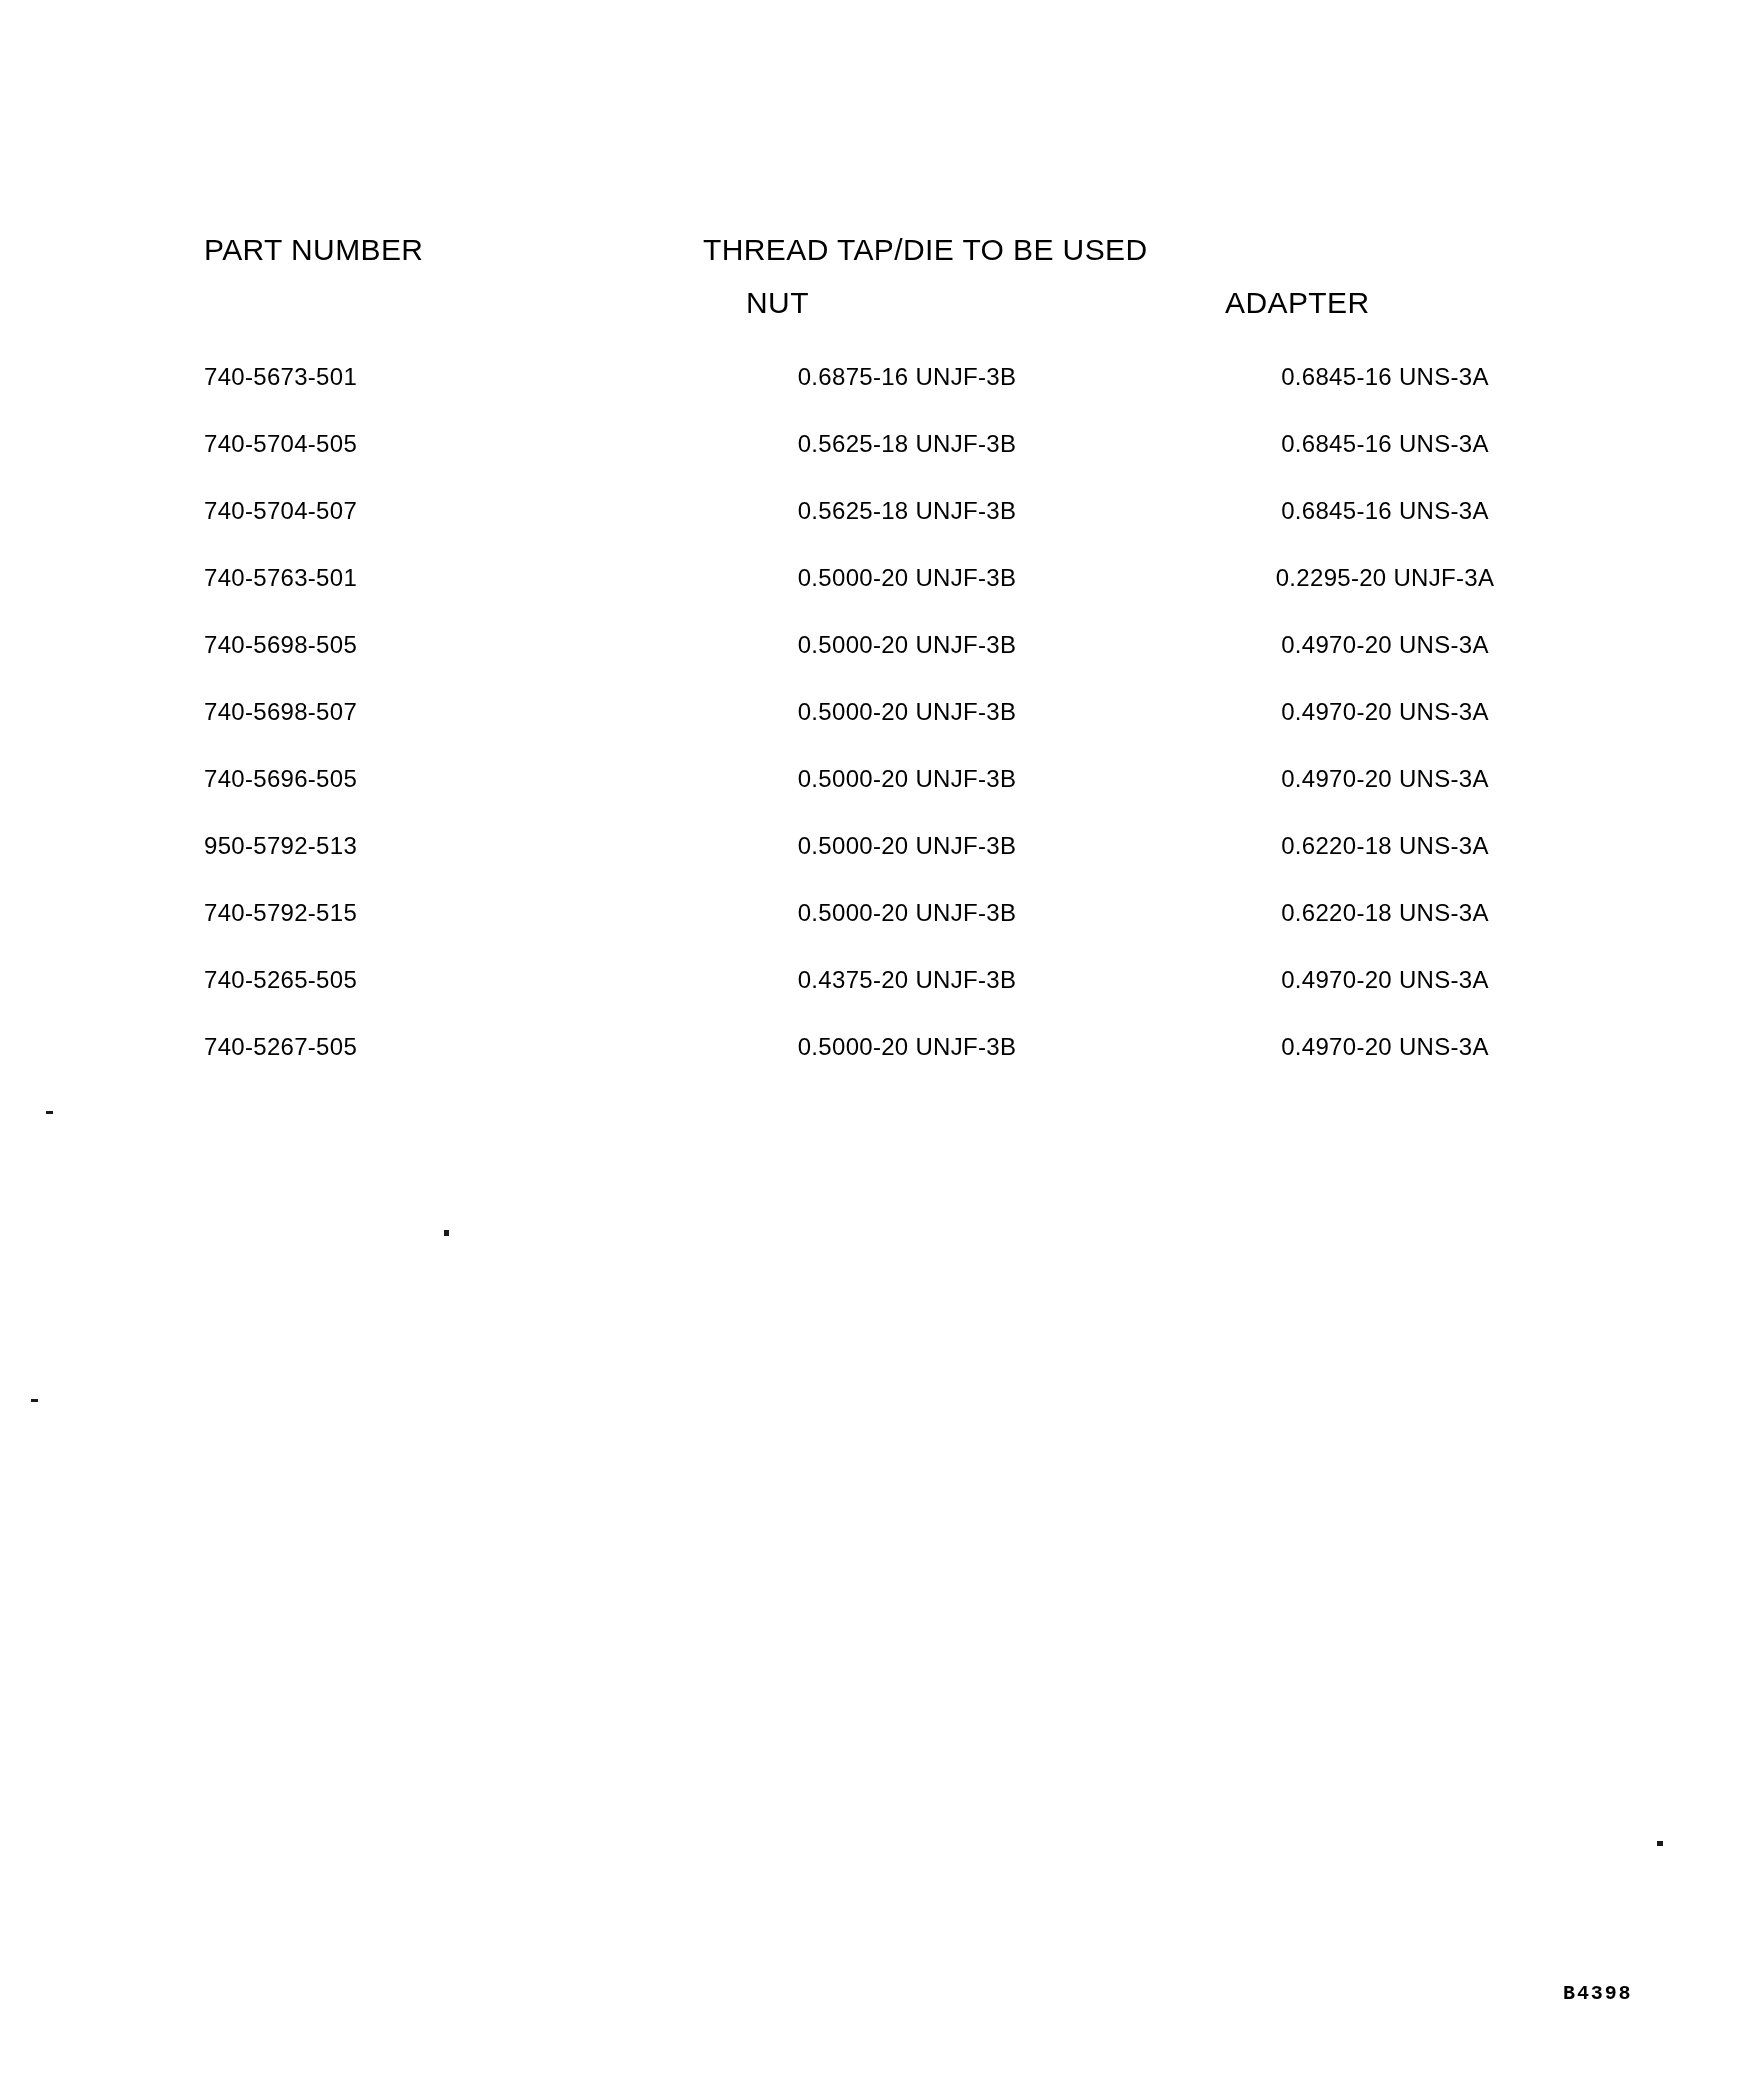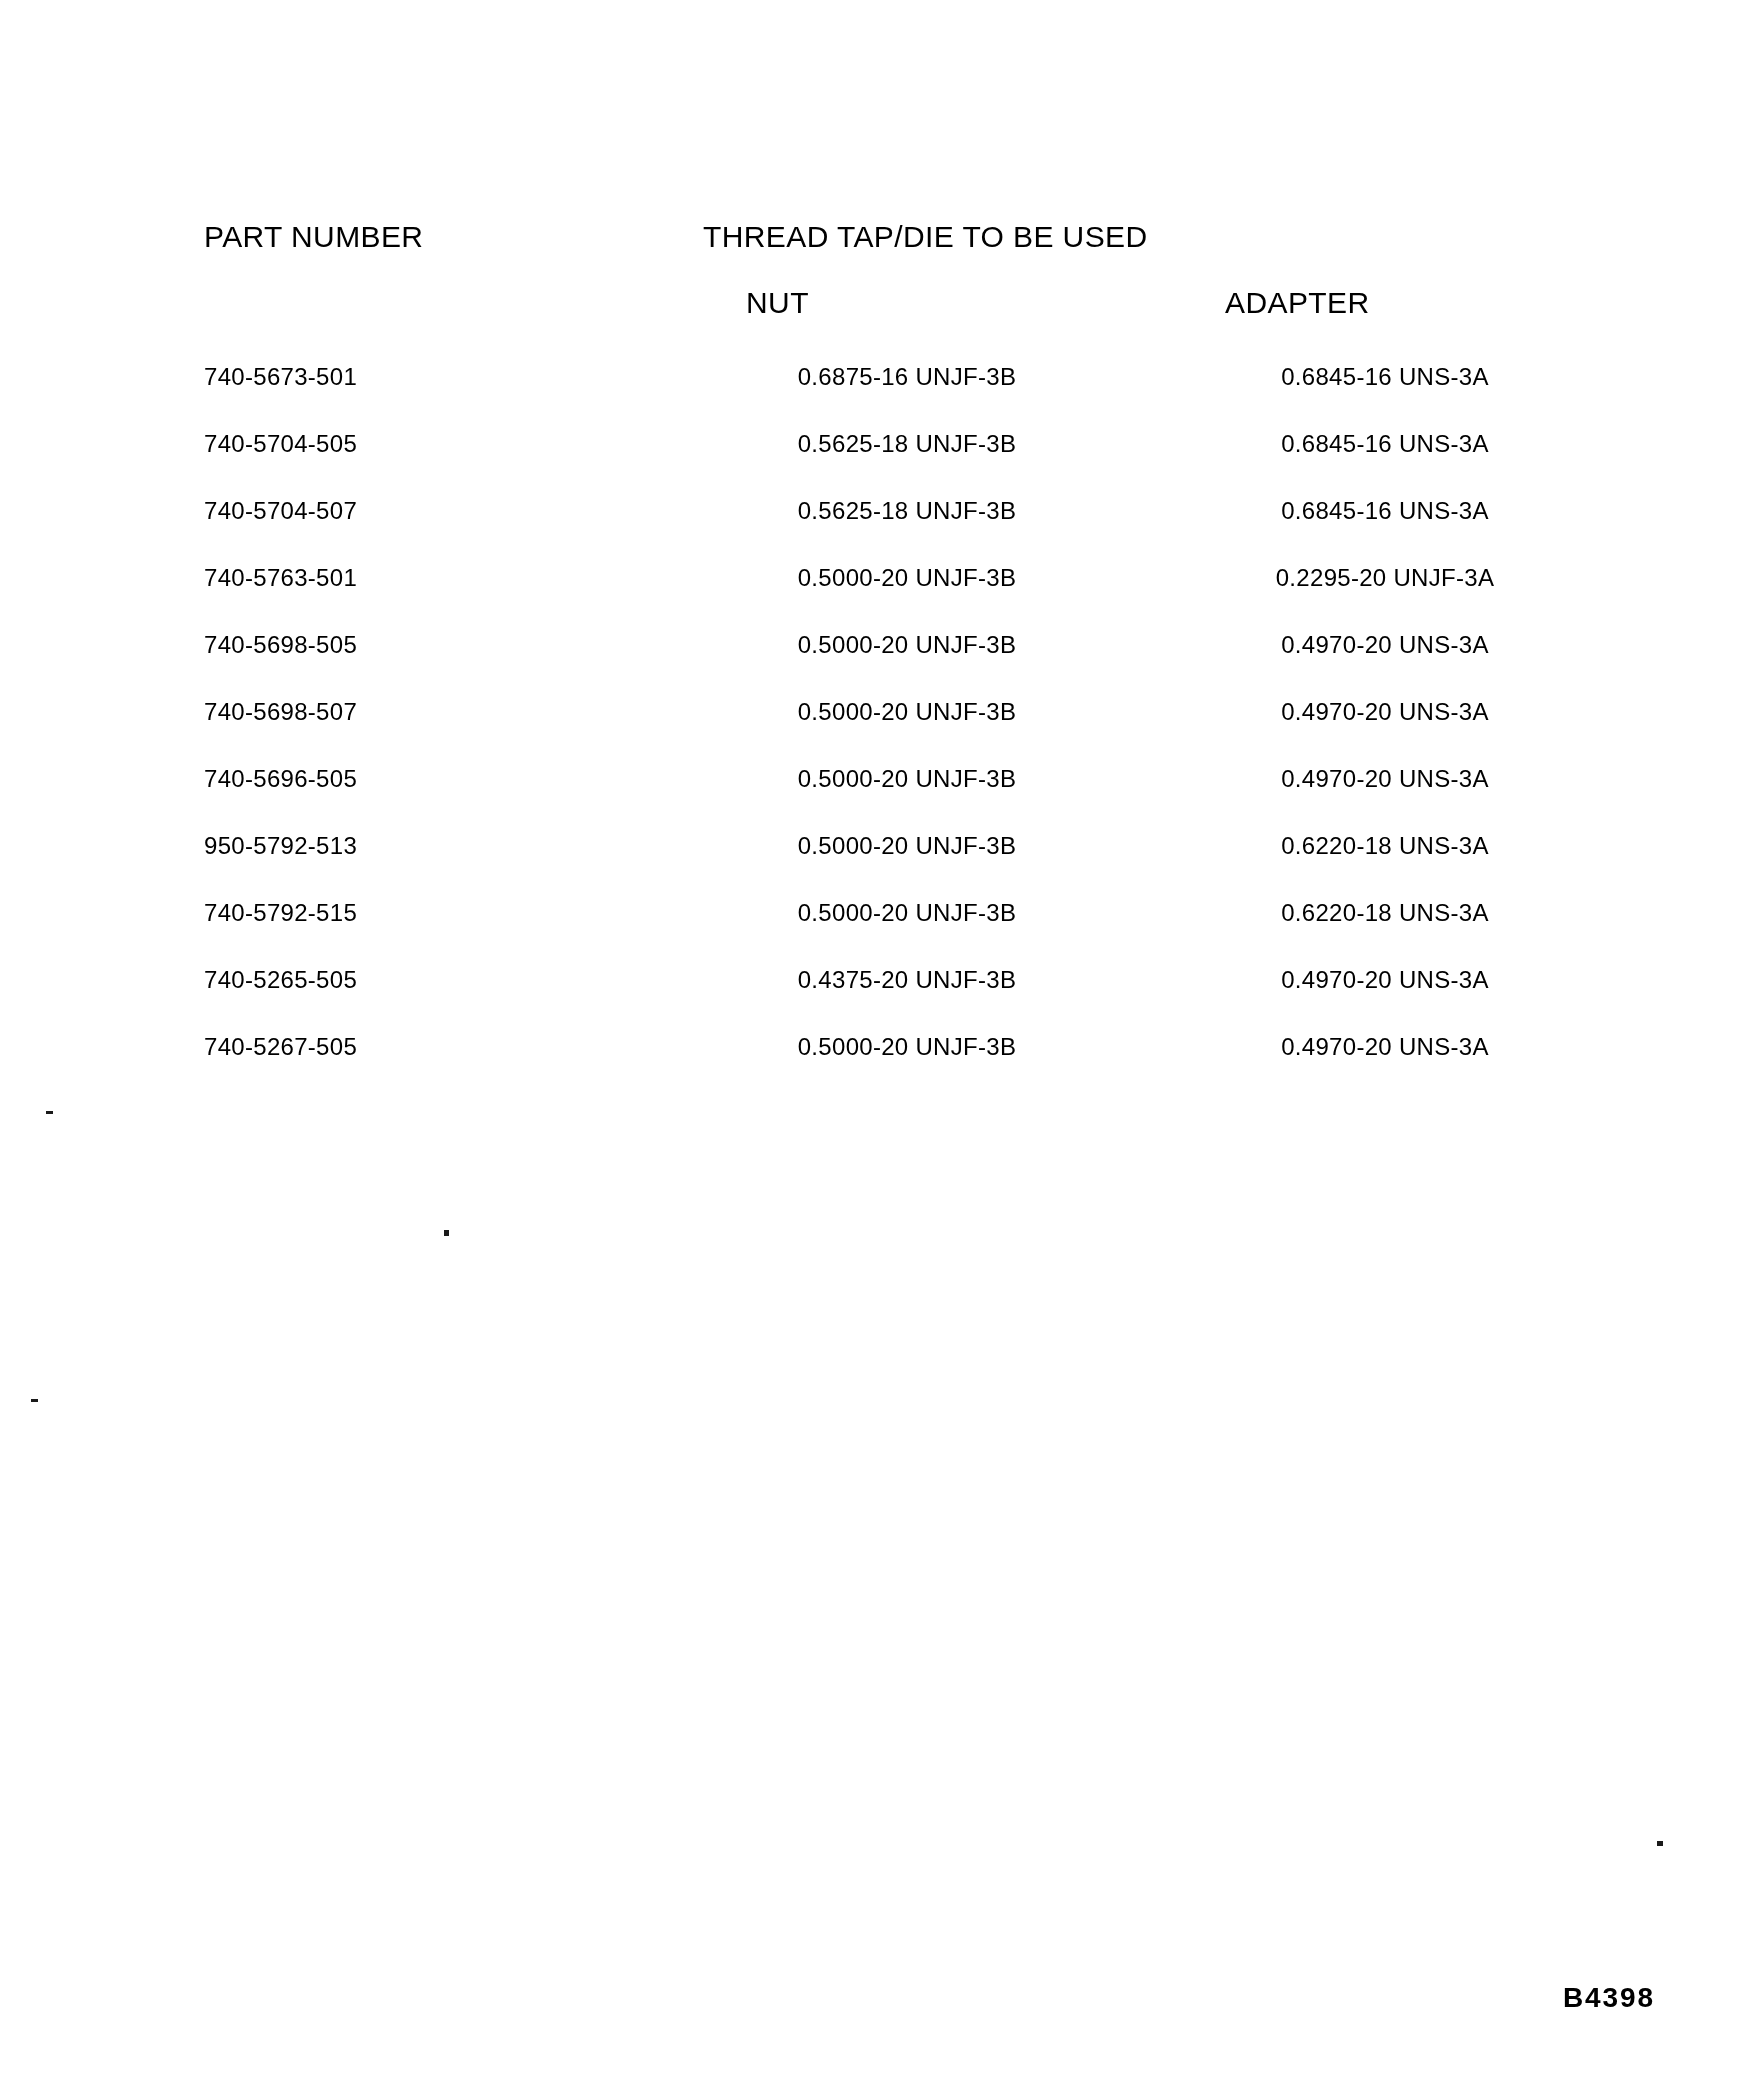--- a/index.html
+++ b/index.html
@@ -21,20 +21,21 @@
   }
 
   
   .hdr {
     position: absolute;
     font-size: 30px;
     font-weight: 400;
     letter-spacing: 0.4px;
     white-space: nowrap;
     line-height: 1;
+    margin-top: 13px;
   }
 
   #hdr-part-number {
     left: 204px;
     top: 222px;
   }
 
   #hdr-thread {
     left: 703px;
     top: 222px;
@@ -100,22 +101,22 @@
     left: 1192px;
     width: 386px;
     text-align: center;
   }
 
   
   #drawing-number {
     position: absolute;
     left: 1563px;
     top: 1984px;
-    font-family: Liberation Sans, sans-serif;
-    font-size: 28px;
+    font-family: Liberation Mono, monospace;
+    font-size: 20px;
     font-weight: 700;
     letter-spacing: 1.9px;
     white-space: nowrap;
     line-height: 1;
   }
 
   
   .speck {
     position: absolute;
     background: #1a1a1a;

